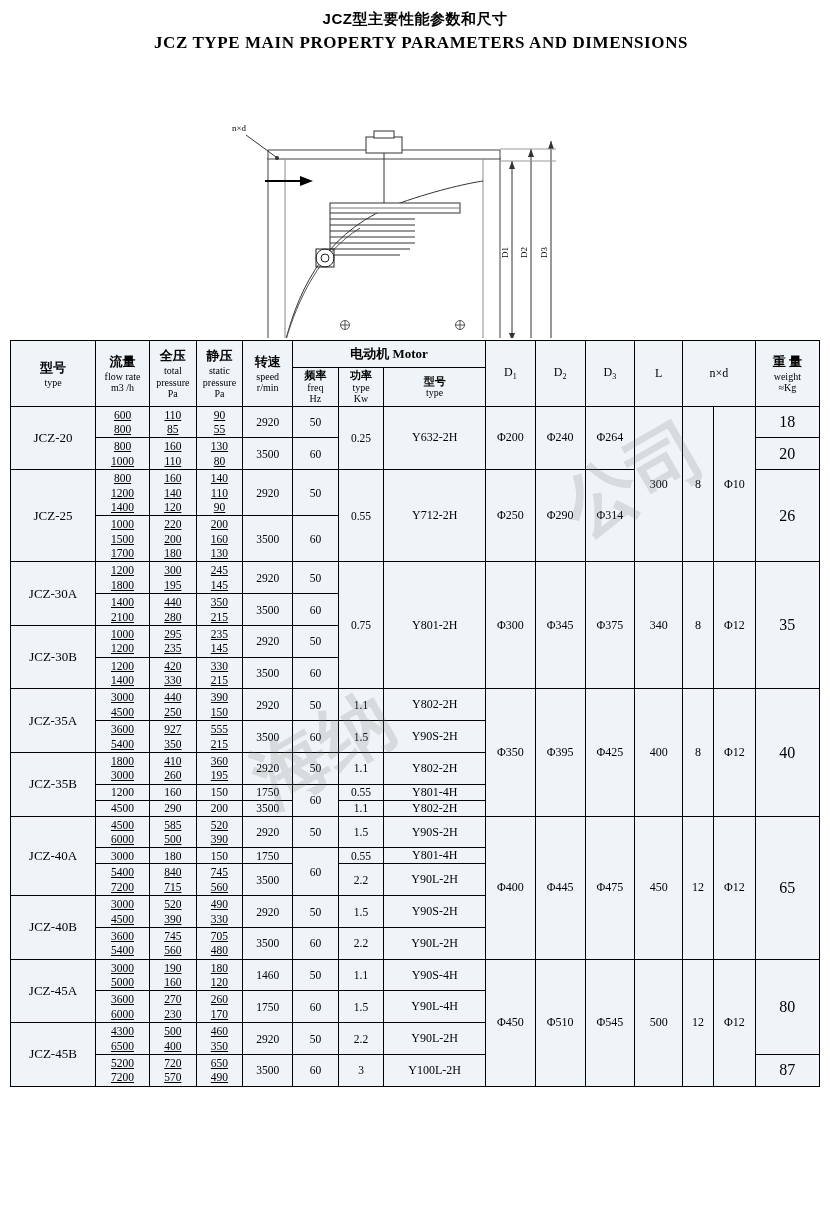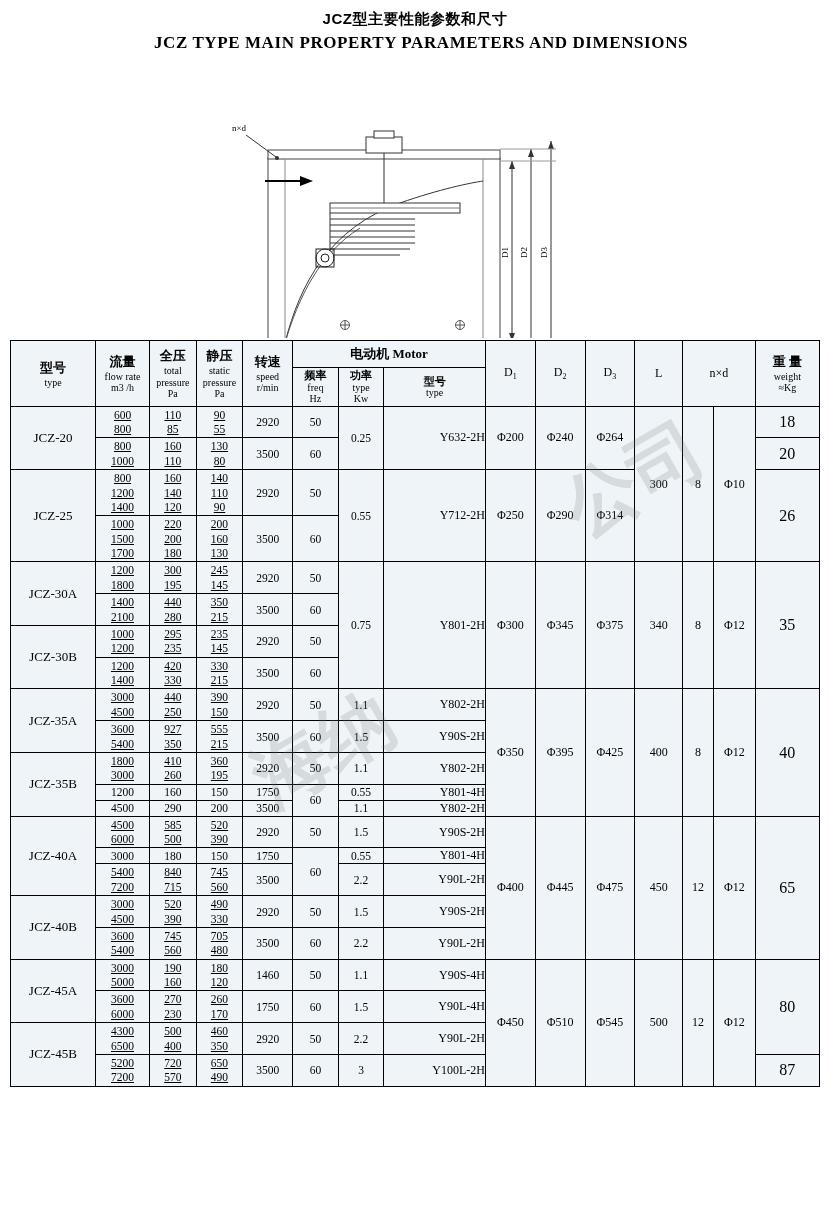--- a/index.html
+++ b/index.html
@@ -53,21 +53,21 @@
     vertical-align:middle;
     font-size:11px;
     padding:0;
     background:#eef4f7;
   }
   .hdr-sub{font-size:10px;line-height:1.15;}
   .hdr-cn{font-size:13px;font-weight:bold;}
   .model{font-size:13px;border-radius:18px;}
   .num{font-size:11.5px;}
   .dim{font-size:12px;}
-  .mtype{font-size:12px;text-align:right;}
+  .mtype{font-size:12px;}
   .wt{font-size:16px;}
   .stack{line-height:1.25;text-decoration:underline;}
   .stack div{white-space:nowrap;}
   td.tight{padding:1px 2px;}
   .sub{font-size:8px;vertical-align:sub;}
 
   
   .watermark{
     position:absolute;
     left:0;top:0;width:830px;height:1215px;

